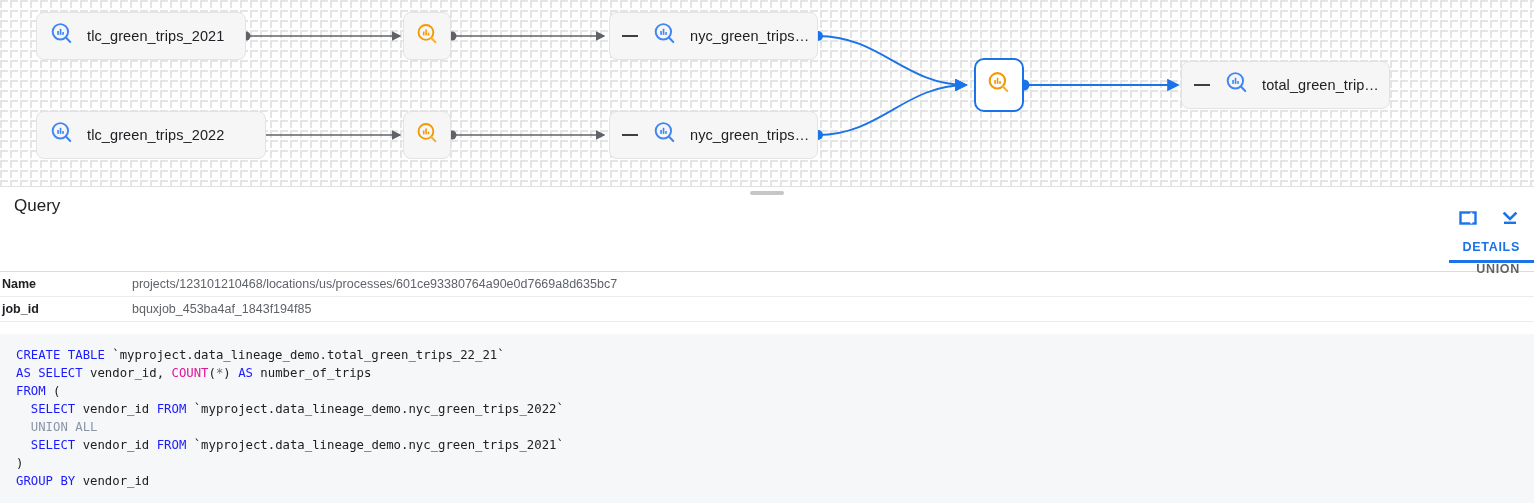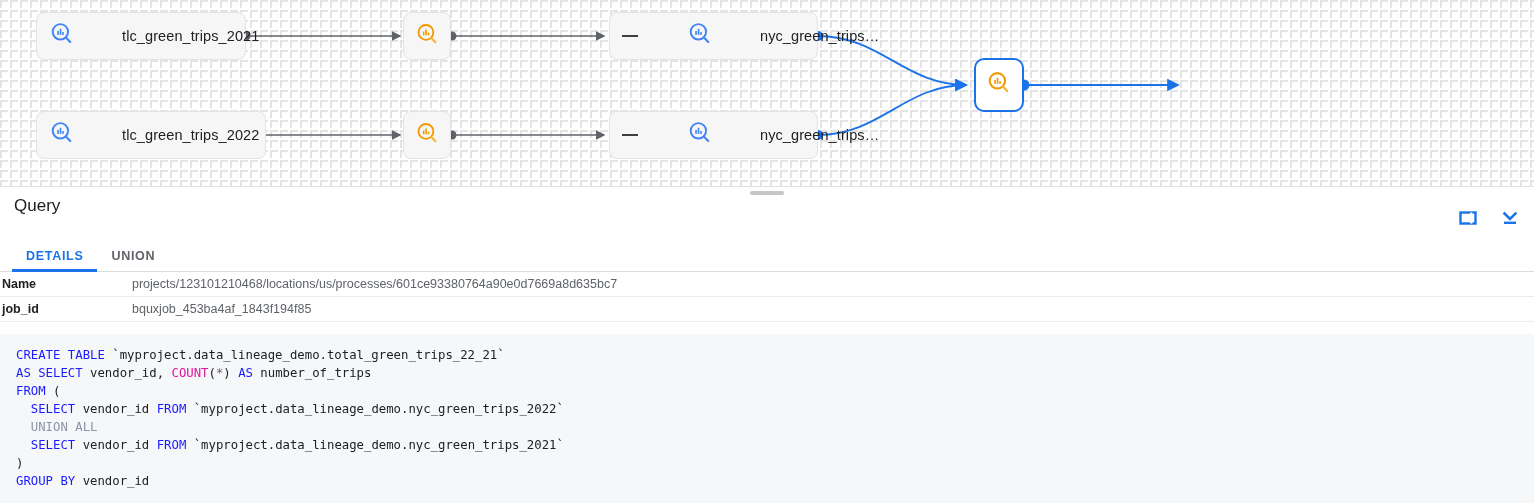--- a/index.html
+++ b/index.html
@@ -50,21 +50,21 @@
     position: absolute;
     z-index: 3;
     box-sizing: border-box;
     display: flex;
     align-items: center;
     background: #f6f6f6;
     border: 1px solid #e3e3e3;
     border-radius: 8px;
     height: 48px;
   }
-  .node.table-node { padding-left: 12px; padding-right: 14px; gap: 35px; }
+  .node.table-node { padding-left: 12px; padding-right: 14px; }
   .node.proc-node {
     width: 48px; height: 48px;
     justify-content: center;
     padding: 0;
   }
   .node.proc-node.selected {
     background: #ffffff;
     border: 2px solid #1a73e8;
     border-radius: 10px;
     width: 50px; height: 54px;
@@ -142,20 +142,21 @@
     background: none; border: none; padding: 0;
   }
 
   .tabs {
     height: 32px;
     border-bottom: 1px solid #dadce0;
     display: flex;
     align-items: flex-end;
     padding-left: 12px;
     box-sizing: border-box;
+    flex-direction: column;
   }
   .tab {
     font-size: 12.5px;
     letter-spacing: 0.7px;
     font-weight: 600;
     color: #5f6368;
     padding: 0 14px 8px 14px;
     position: relative;
     cursor: pointer;
   }
@@ -331,20 +332,33 @@
         <svg width="26" height="26" viewBox="0 0 24 24">
           <circle cx="10.5" cy="10" r="7.1" fill="none" stroke="#f29900" stroke-width="1.9"></circle>
           <rect x="7.6" y="9.2" width="1.5" height="3.6" fill="#f29900"></rect>
           <rect x="9.9" y="7.2" width="1.5" height="5.6" fill="#f29900"></rect>
           <rect x="12.2" y="10.2" width="1.5" height="2.6" fill="#f29900"></rect>
           <line x1="15.6" y1="15.3" x2="19.6" y2="19.4" stroke="#f8b133" stroke-width="2" stroke-linecap="round"></line>
         </svg>
       </span>
     </div>
 
+    <div class="node table-node" style="left:1181px; top:61px; width:209px;">
+      <span class="dash"></span>
+      <span class="node-icon">
+        <svg width="26" height="26" viewBox="0 0 24 24">
+          <circle cx="10.5" cy="10" r="7.1" fill="none" stroke="#4285f4" stroke-width="1.8"></circle>
+          <rect x="7.6" y="9.2" width="1.5" height="3.6" fill="#4285f4"></rect>
+          <rect x="9.9" y="7.2" width="1.5" height="5.6" fill="#4285f4"></rect>
+          <rect x="12.2" y="10.2" width="1.5" height="2.6" fill="#4285f4"></rect>
+          <line x1="15.6" y1="15.3" x2="19.6" y2="19.4" stroke="#4285f4" stroke-width="1.9" stroke-linecap="round"></line>
+        </svg>
+      </span>
+      <span class="node-label">total_green_trip…</span>
+    </div>
   </div>
 
   <div class="splitter">
     <div class="grip"></div>
   </div>
 
   <div class="panel">
 
     <div class="panel-head">
       <div class="panel-title">Query</div>

